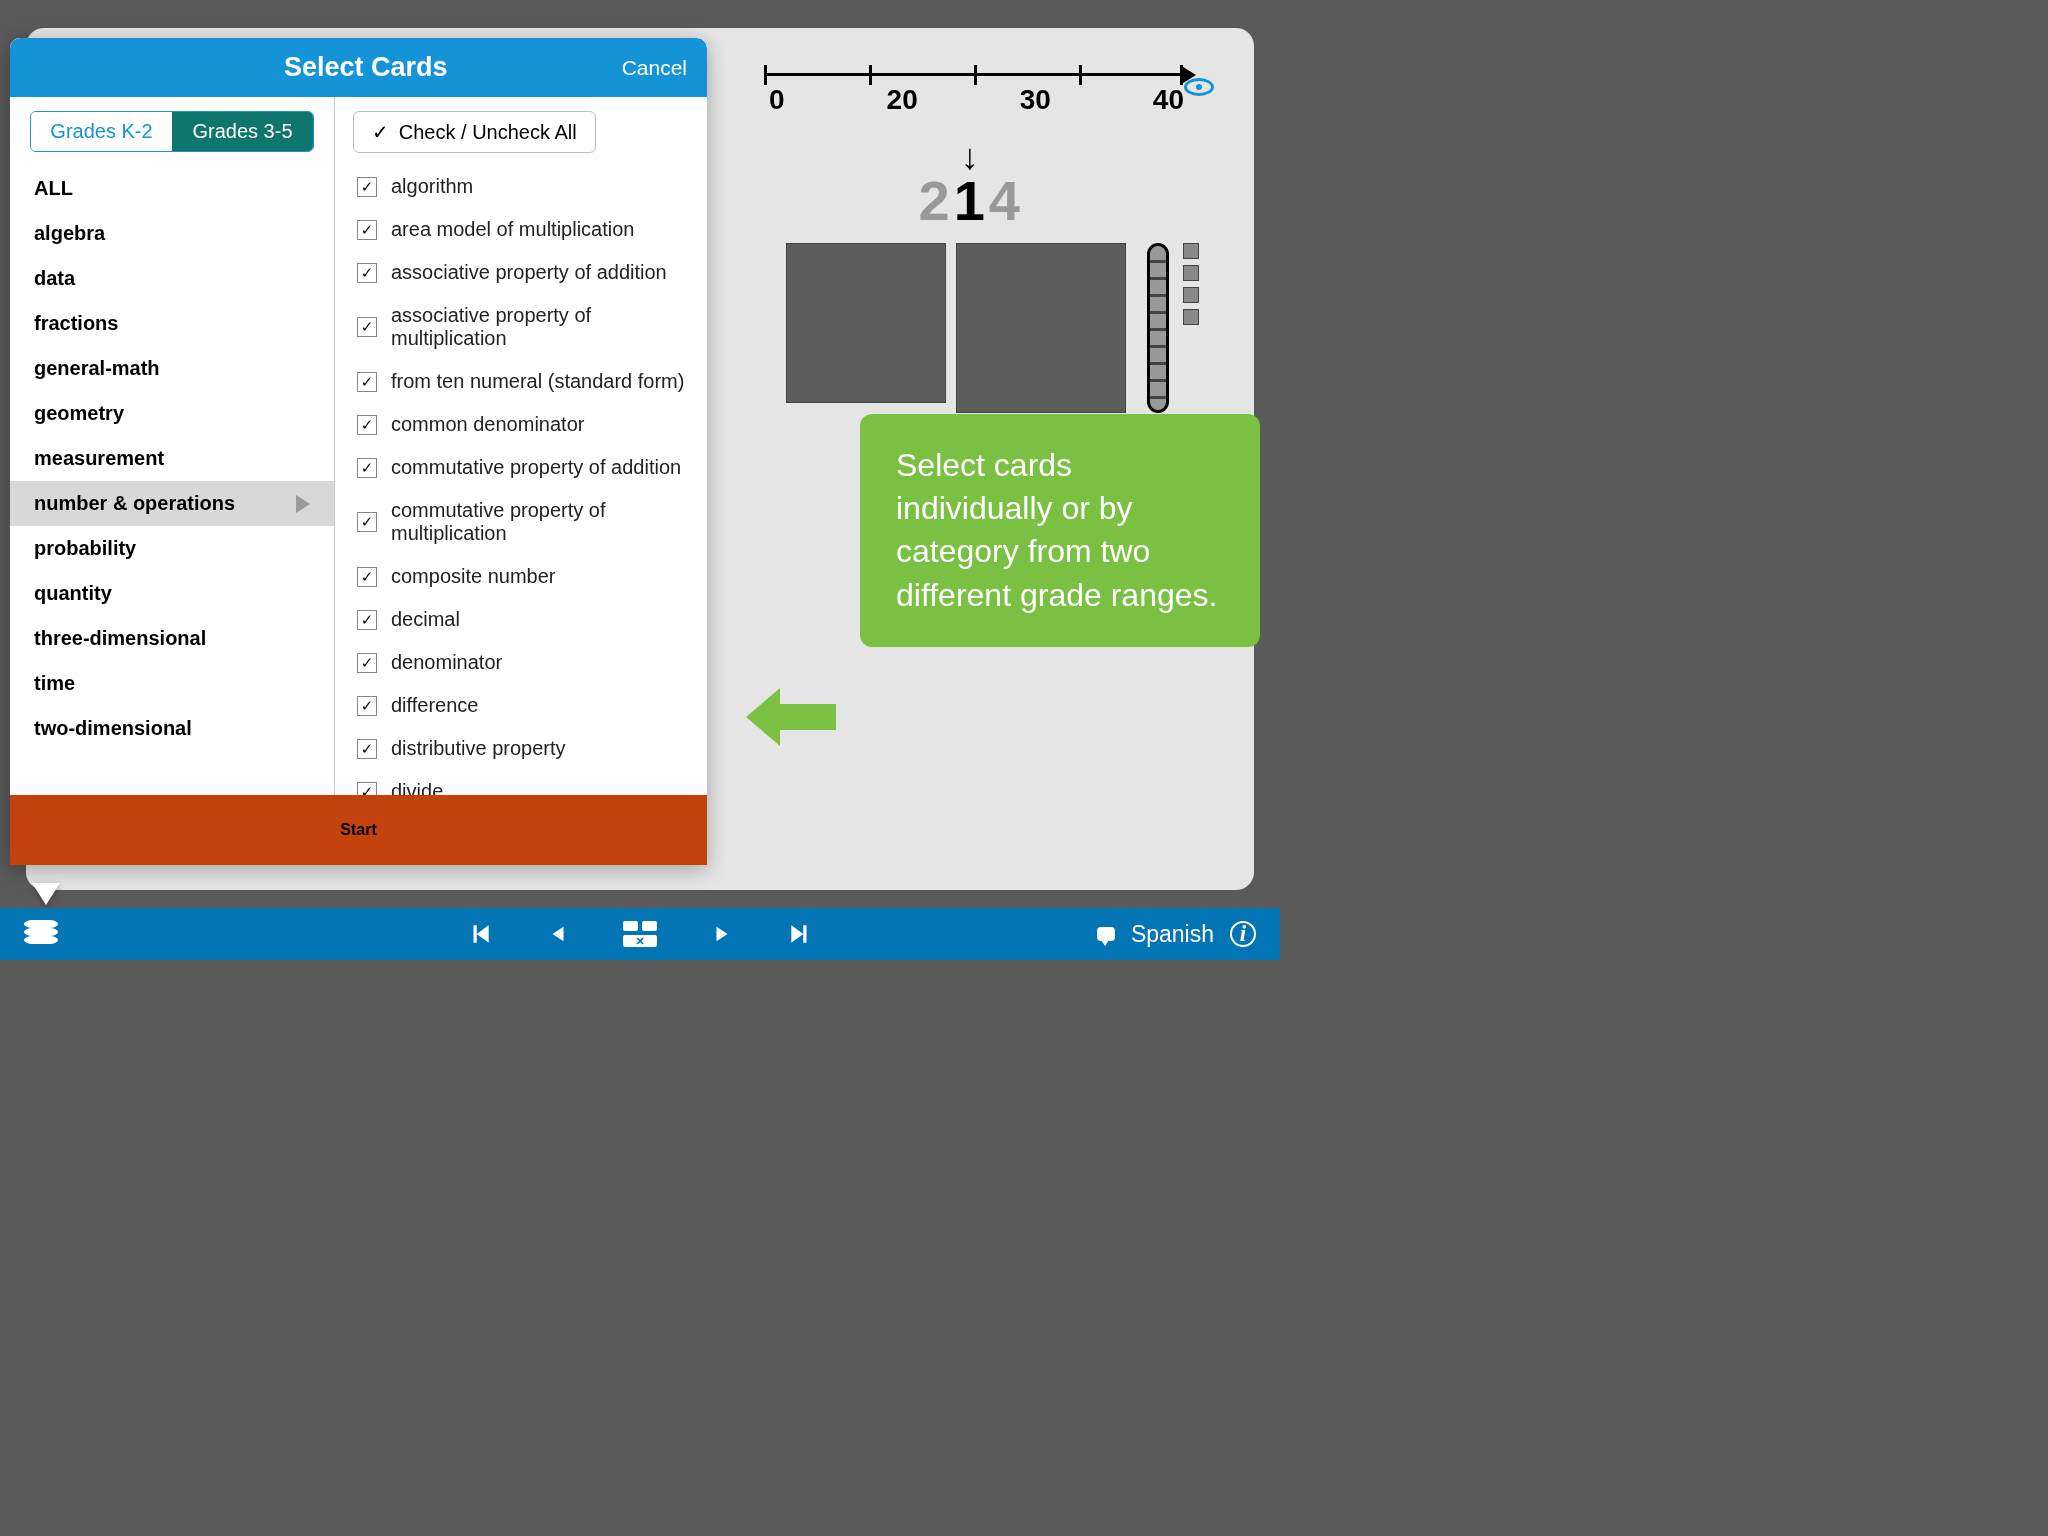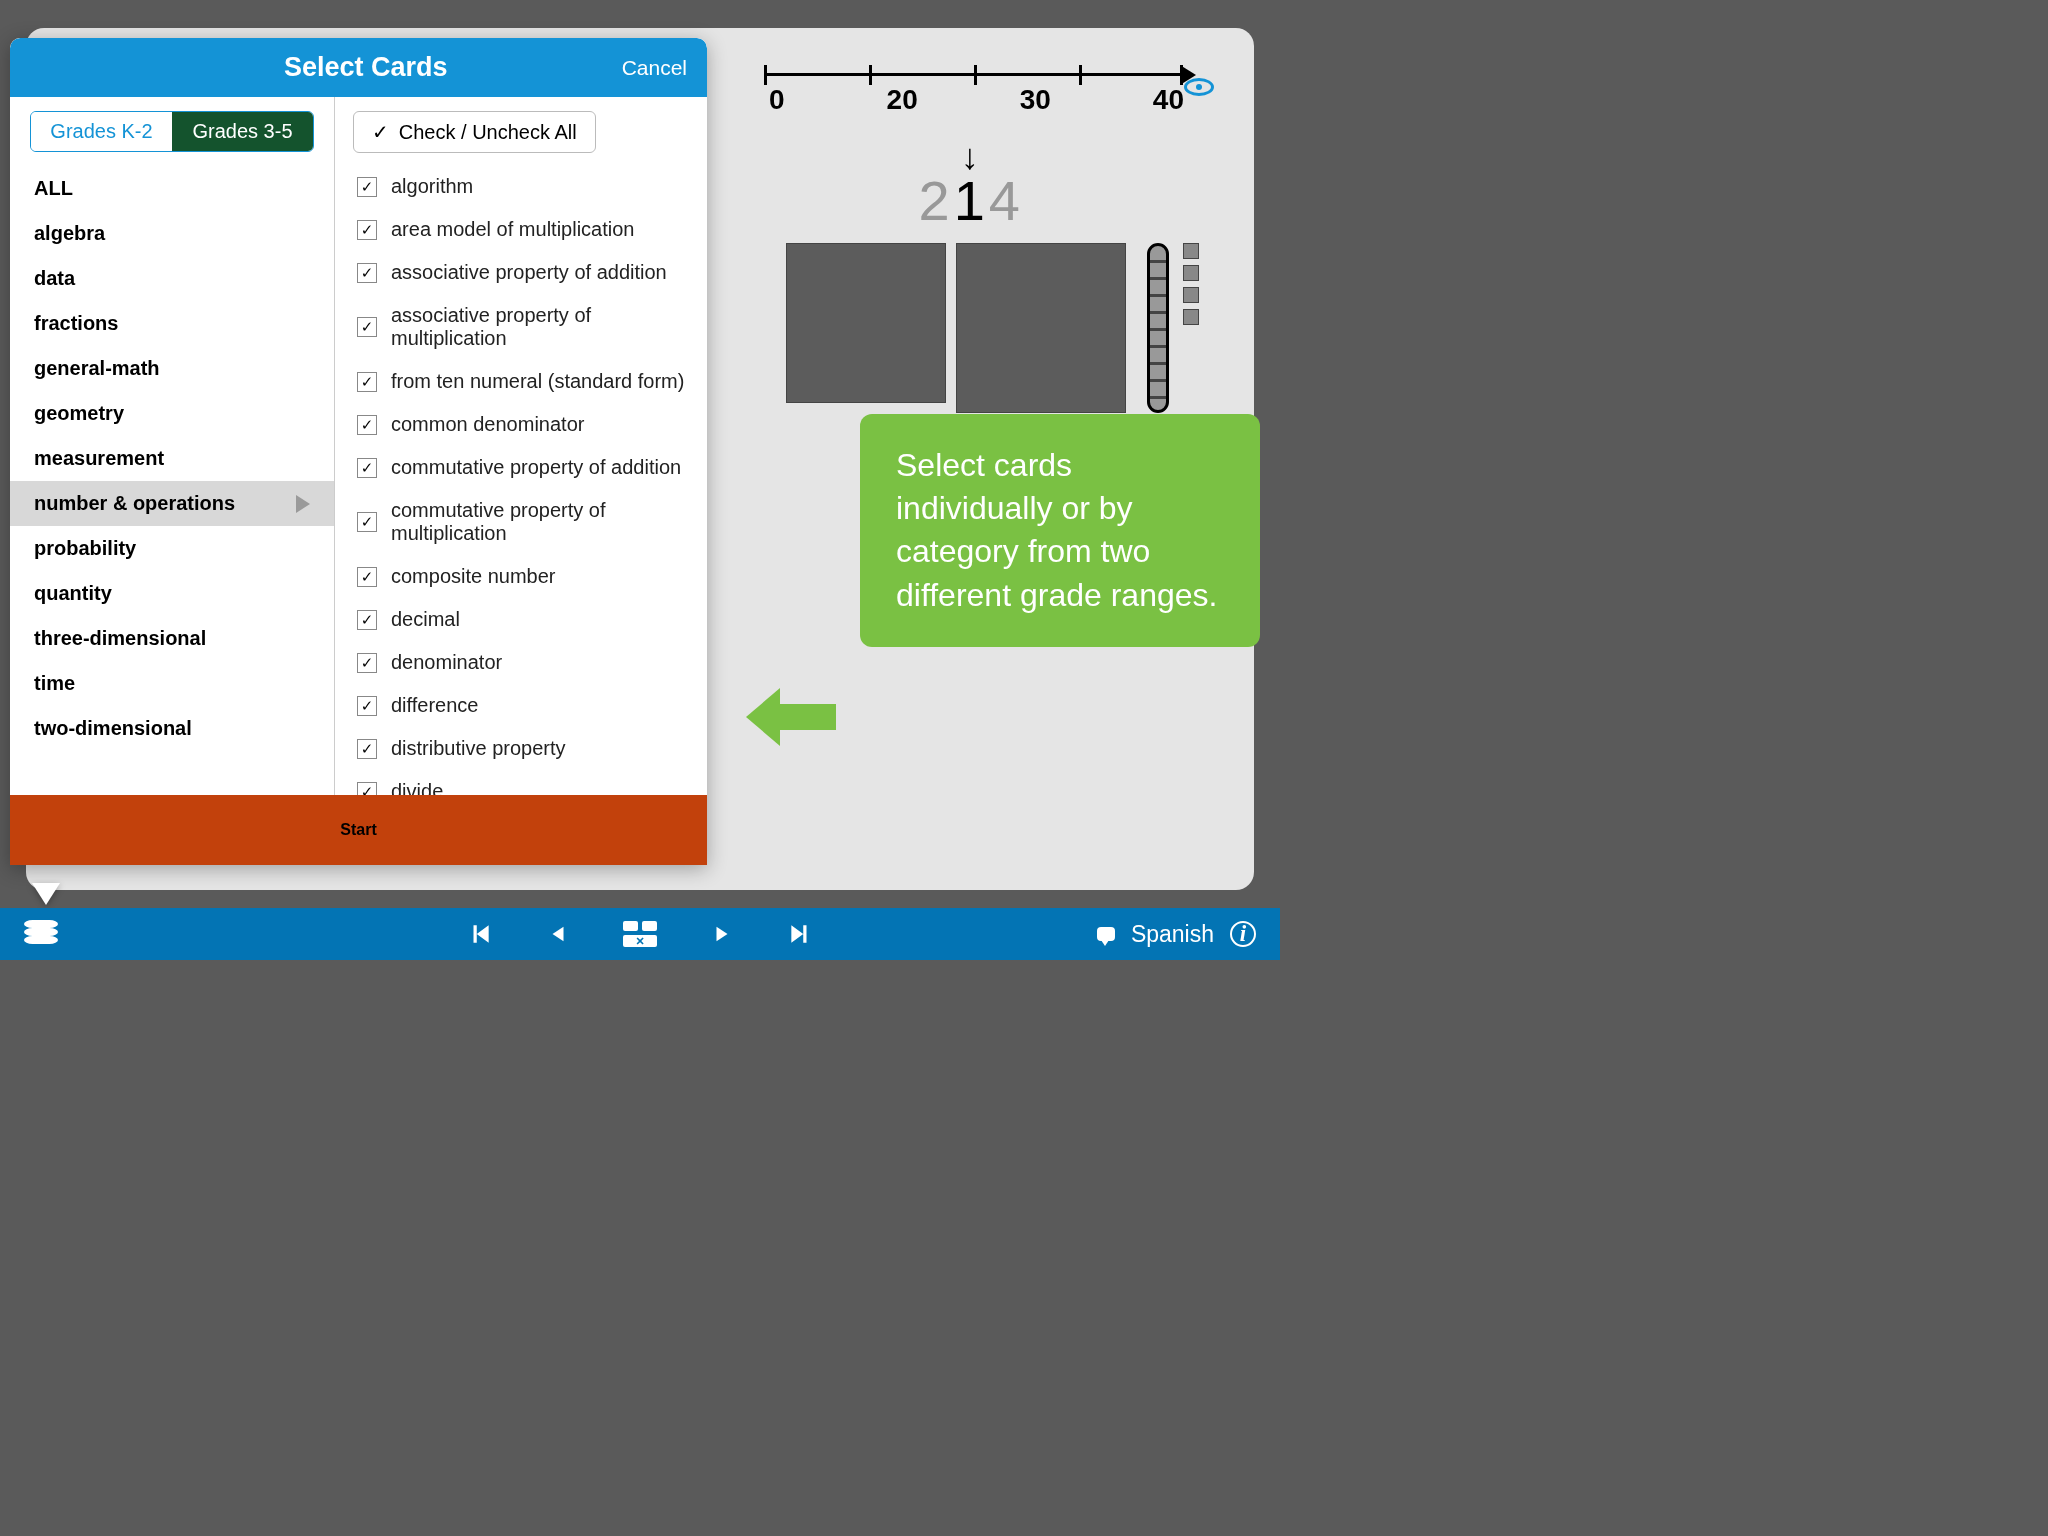--- a/index.html
+++ b/index.html
@@ -6,39 +6,39 @@
 body{font-family:"Helvetica Neue",Helvetica,Arial,sans-serif;background:#5a5a5a;width:1280px;height:960px;overflow:hidden;position:relative}
 .card-bg{position:absolute;top:28px;left:26px;right:26px;bottom:70px;background:#e5e5e5;border-radius:18px;padding:20px}
 .numline{position:absolute;top:45px;right:70px;width:420px}
 .nl-line{height:3px;background:#000;position:relative;margin-bottom:8px}
 .nl-tick{position:absolute;top:-8px;width:3px;height:20px;background:#000}
 .nl-arrow{position:absolute;right:-12px;top:-8px;width:0;height:0;border-left:16px solid #000;border-top:10px solid transparent;border-bottom:10px solid transparent}
 .nl-labels{display:flex;justify-content:space-between;font-size:28px;font-weight:700;color:#000;padding:0 0 0 5px}
 .eye{position:absolute;top:50px;right:40px;width:30px;height:18px;border-radius:50%;border:3px solid #1493d6;background:transparent}
 .eye::after{content:"";position:absolute;top:3px;left:9px;width:6px;height:6px;background:#1493d6;border-radius:50%}
 .down-arrow{position:absolute;top:108px;right:275px;font-size:36px;font-weight:700;color:#000}
-.big214{position:absolute;top:140px;right:230px;font-size:56px;font-weight:400;letter-spacing:4px}
+.big214{position:absolute;top:140px;right:230px;font-size:56px;font-weight:700;letter-spacing:4px}
 .big214 .g{color:#999}
 .big214 .b{color:#000}
 .grids{position:absolute;top:215px;right:55px}
 .grid10{display:inline-block;width:160px;height:160px;background:linear-gradient(#5c5c5c 0 0),linear-gradient(90deg,#5c5c5c 0 0);background-size:100% 10%,10% 100%;background-color:#999;border:1px solid #444;margin-right:6px;vertical-align:top}
 .grid10.b{width:170px;height:170px}
 .rod{display:inline-block;width:22px;height:170px;background:#bbb;border:3px solid #000;border-radius:14px;margin:0 10px;vertical-align:top;position:relative;background-image:repeating-linear-gradient(#999 0 14px,#444 14px 17px)}
 .units{display:inline-block;vertical-align:top}
 .unit{width:16px;height:16px;background:#888;margin-bottom:6px;border:1px solid #444}
 .modal{position:absolute;top:38px;left:10px;width:697px;height:827px;background:#fff;border-radius:10px 10px 0 0;box-shadow:0 4px 20px rgba(0,0,0,.3);overflow:hidden;display:flex;flex-direction:column}
 .modal-hdr{background:#1493d6;color:#fff;padding:14px 20px;display:flex;align-items:center;border-radius:10px 10px 0 0;flex-shrink:0}
 .modal-title{flex:1;text-align:center;font-size:27px;font-weight:600;margin-left:80px}
 .cancel{font-size:21px;font-weight:300;cursor:pointer}
 .modal-body{flex:1;display:flex;overflow:hidden}
 .left-col{width:325px;border-right:1px solid #ccc;padding:14px 0;overflow-y:auto}
 .seg{margin:0 20px 14px;display:flex;border:1.5px solid #1493d6;border-radius:6px;overflow:hidden}
 .seg-btn{flex:1;padding:8px 4px;text-align:center;font-size:20px;cursor:pointer}
 .seg-btn.inactive{background:#fff;color:#1493d6}
-.seg-btn.active{background:#14532d;color:#fff}
+.seg-btn.active{background:#0f766e;color:#fff}
 .cat{padding:11px 24px;font-size:20px;font-weight:600;color:#000;cursor:pointer;display:flex;align-items:center;justify-content:space-between}
 .cat.sel{background:#d8d8d8}
 .cat .tri{width:0;height:0;border-left:14px solid #9a9a9a;border-top:9px solid transparent;border-bottom:9px solid transparent}
 .right-col{flex:1;padding:14px 18px 0;overflow-y:auto}
 .check-all{display:inline-flex;align-items:center;gap:10px;border:1px solid #bbb;border-radius:6px;padding:8px 18px;font-size:20px;cursor:pointer;margin-bottom:12px}
 .check-all .tick{font-size:20px;color:#000}
 .tlist{}
 .trow{display:flex;align-items:center;gap:14px;padding:10px 4px;font-size:20px;color:#222}
 .cbx{width:20px;height:20px;border:1.5px solid #888;display:flex;align-items:center;justify-content:center;font-size:15px;color:#000;cursor:pointer;flex-shrink:0}
 .start-bar{background:#c2410c;text-align:center;padding:26px;font-size:16px;font-weight:600;color:#000;cursor:pointer;flex-shrink:0}

